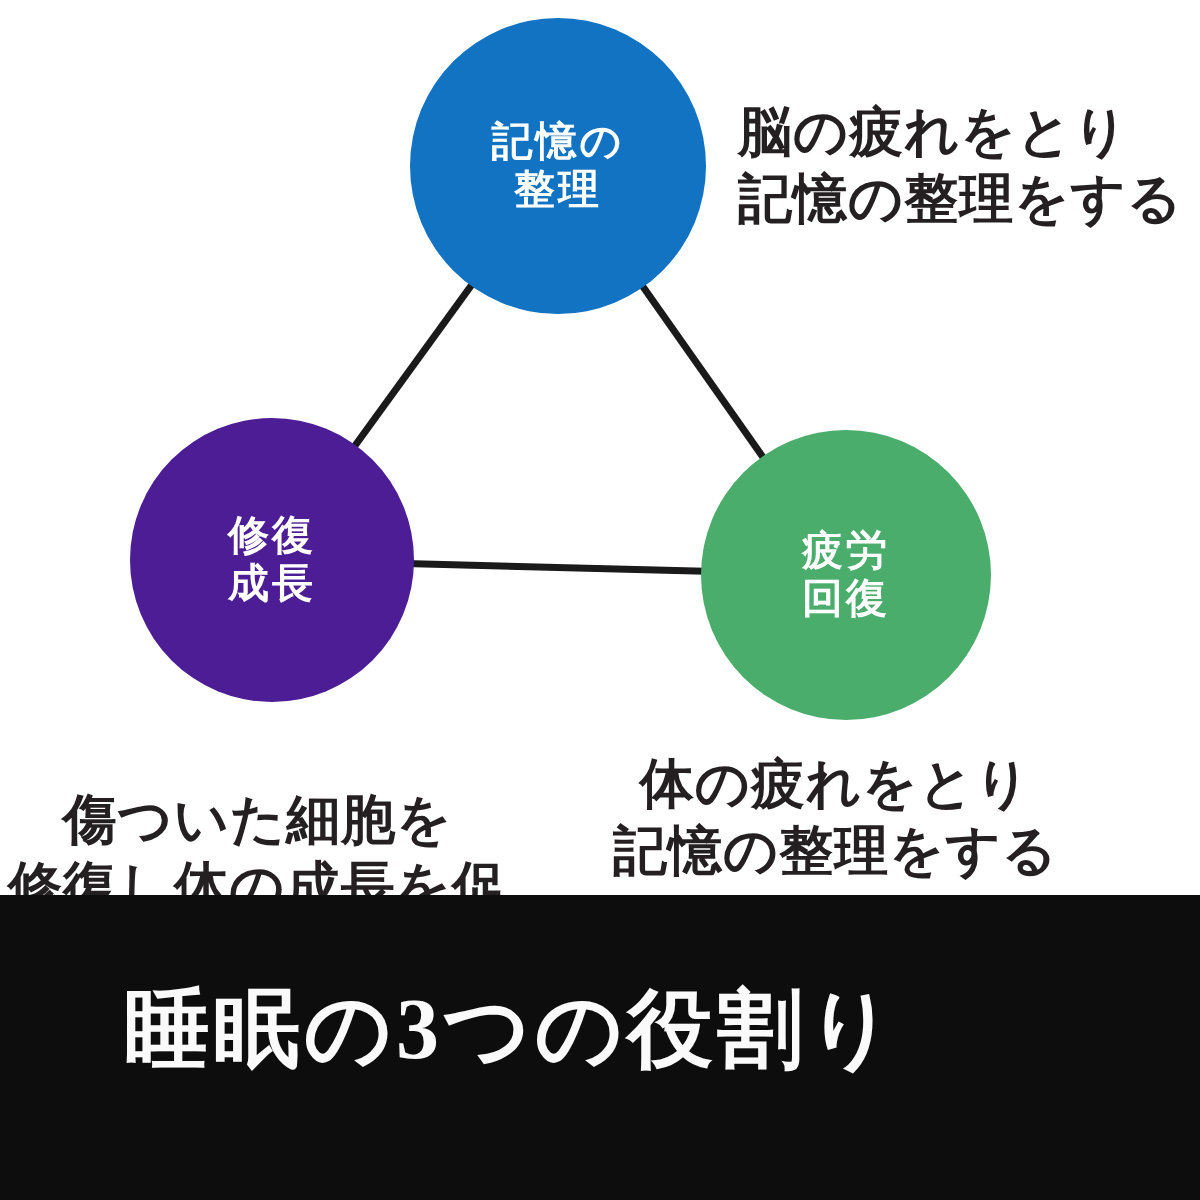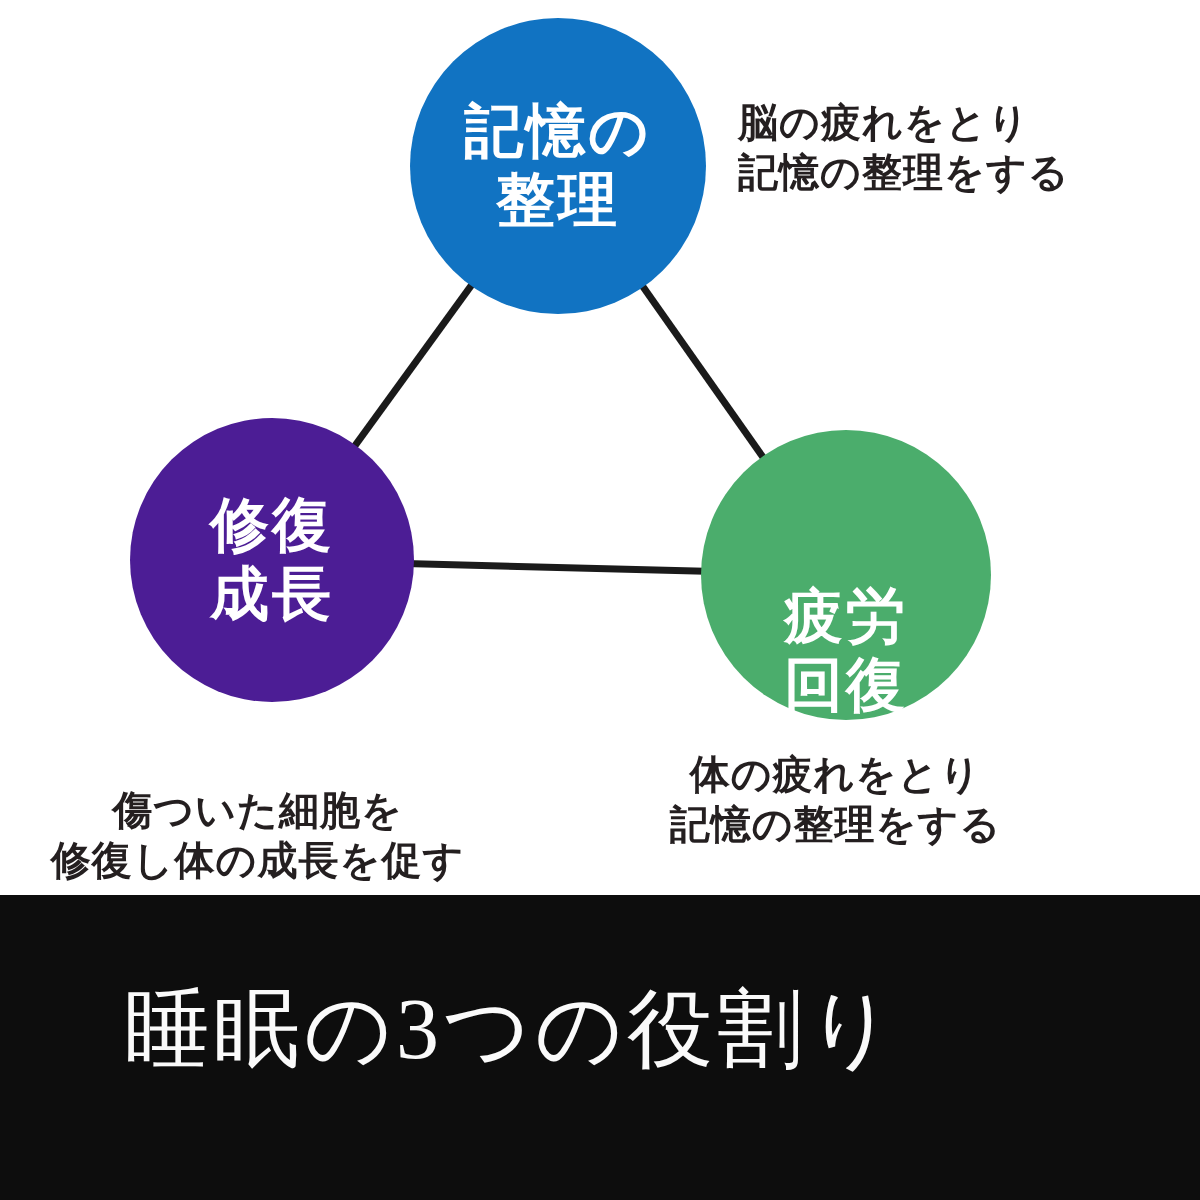--- a/index.html
+++ b/index.html
@@ -20,51 +20,51 @@
     position: absolute;
     border-radius: 50%;
     display: flex;
     align-items: center;
     justify-content: center;
     text-align: center;
   }
   .node-label {
     color: #ffffff;
     font-weight: bold;
-    font-size: 59px;
+    font-size: 41px;
     line-height: 1.17;
     letter-spacing: 3px;
     white-space: pre-line;
   }
   .node-memory   { left: 410px; top:  18px; width: 296px; height: 296px; }
   .node-repair   { left: 130px; top: 418px; width: 284px; height: 284px; }
-  .node-recovery { left: 701px; top: 430px; width: 290px; height: 290px; align-items: flex-end; }
+  .node-recovery { left: 701px; top: 430px; width: 290px; height: 290px; }
   .note {
     position: absolute;
     color: #241f20;
-    font-size: 40px;
+    font-size: 54px;
     font-weight: 600;
     line-height: 1.24;
     letter-spacing: 1px;
     white-space: pre-line;
   }
   .note-memory   { left: 738px; top:  98px; text-align: left; }
   .note-repair   { left:   0px; top: 774px; width: 515px; text-align: center; margin-top: 12px; }
   .note-recovery { left: 578px; top: 750px; width: 515px; text-align: center; }
   .title-band {
     position: absolute;
     left: 0; top: 895px;
     width: 1200px; height: 305px;
   }
   .title-text {
     position: absolute;
     left: 124px; top: 982px;
     color: #fafafa;
     font-family: "Liberation Serif", "DejaVu Serif", serif;
-    font-weight: normal;
+    font-weight: bold;
     font-size: 86px;
     line-height: 1.1;
     letter-spacing: 4px;
     white-space: nowrap;
   }
 </style>
 </head>
 <body>
 
 <div class="canvas">

